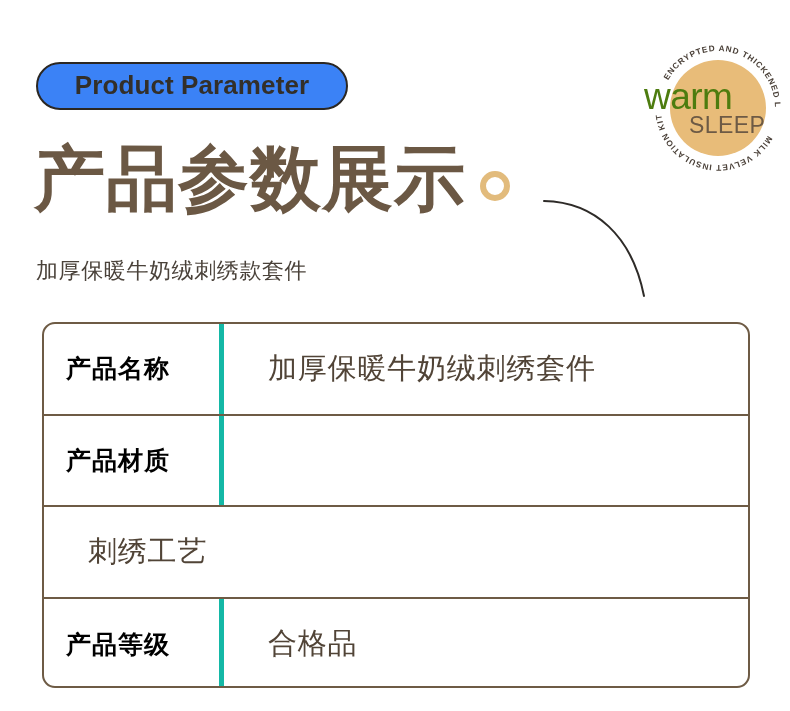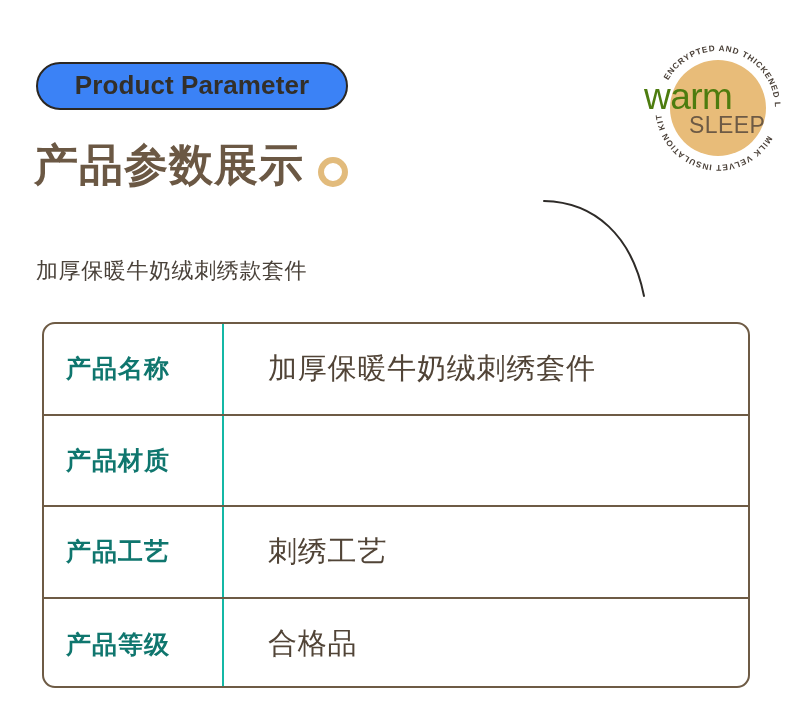--- a/index.html
+++ b/index.html
@@ -46,21 +46,21 @@
   
   .main-heading {
     position: absolute;
     left: 34px;
     top: 142px;
     display: flex;
     align-items: center;
     gap: 14px;
   }
   .main-heading .zh {
-    font-size: 44px;
+    font-size: 71px;
     font-weight: 700;
     color: #6b5844;
     letter-spacing: 1px;
     line-height: 1.05;
     white-space: nowrap;
   }
   .heading-ring {
     width: 30px;
     height: 30px;
     border: 6px solid #e2bb7c;
@@ -154,24 +154,24 @@
     border-bottom: 2px solid #6e5b45;
   }
   .spec-row:last-child { border-bottom: none; }
 
   .spec-key {
     width: 180px;
     flex: 0 0 180px;
     display: flex;
     align-items: center;
     padding-left: 22px;
-    border-right: 2px solid #14b8a6;
+    border-right: 5px solid #14b8a6;
     font-size: 25px;
     font-weight: 700;
-    color: #0f766e;
+    color: #000000;
     letter-spacing: 1px;
   }
   .spec-val {
     flex: 1 1 auto;
     display: flex;
     align-items: center;
     padding-left: 44px;
     font-size: 29px;
     font-weight: 400;
     color: #514437;
@@ -223,21 +223,20 @@
     <div class="spec-row">
       <div class="spec-key">产品名称</div>
       <div class="spec-val">加厚保暖牛奶绒刺绣套件</div>
     </div>
 
     <div class="spec-row">
       <div class="spec-key">产品材质</div>
     </div>
 
     <div class="spec-row">
-      <div class="spec-key">产品工艺</div>
       <div class="spec-val">刺绣工艺</div>
     </div>
 
     <div class="spec-row">
       <div class="spec-key">产品等级</div>
       <div class="spec-val">合格品</div>
     </div>
 
   </div>
 

